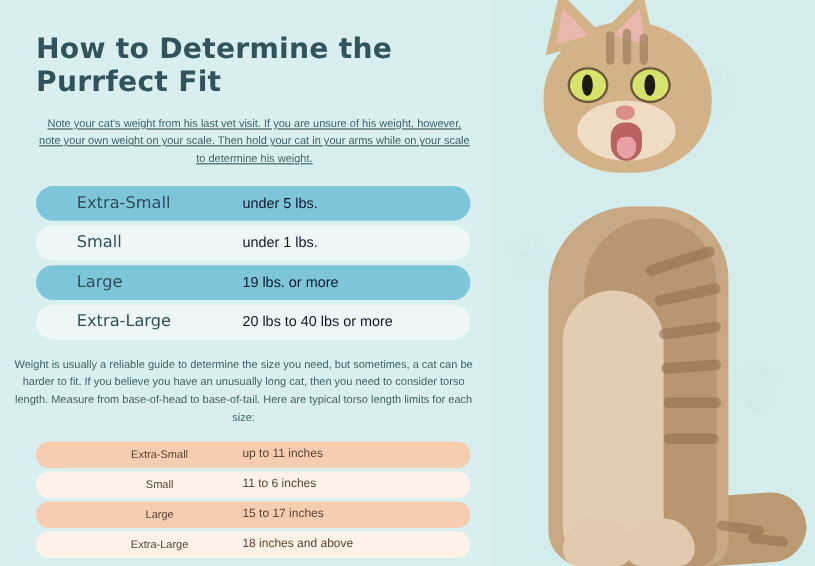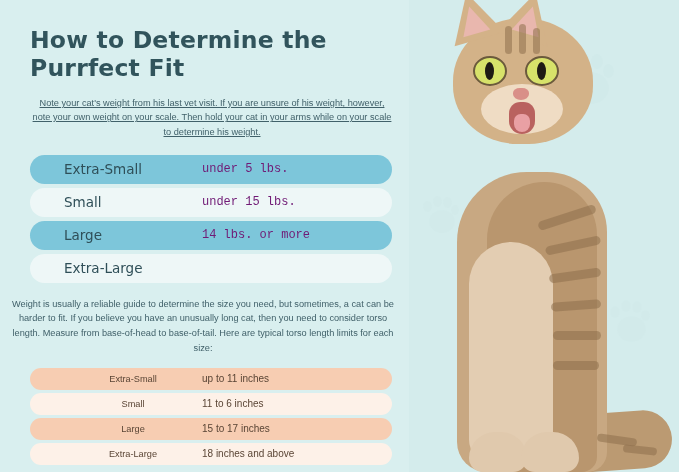--- a/index.html
+++ b/index.html
@@ -227,22 +227,22 @@
   .wrow .label {
     width: 172px;
     padding-left: 34px;
     box-sizing: border-box;
     font-size: 13.5px;
     color: #2f4f58;
     font-family: "DejaVu Sans", sans-serif;
   }
   .wrow .value {
     font-size: 12px;
-    color: #701a75;
-    font-family: Liberation Mono, monospace;
+    color: #0f172a;
+    font-family: Liberation Sans, sans-serif;
   }
   .midtext {
     margin: 14px 26px 0 12px;
     font-size: 9.2px;
     line-height: 1.6;
     color: #41616a;
     text-align: center;
   }
   .torso-table {
     margin: 12px 28px 0 30px;
@@ -347,28 +347,29 @@
 
     <p class="intro">Note your cat's weight from his last vet visit. If you are unsure of his weight, however, note your own weight on your scale. Then hold your cat in your arms while on your scale to determine his weight.</p>
 
     <div class="weight-table">
       <div class="wrow alt">
         <span class="label">Extra-Small</span>
         <span class="value">under 5 lbs.</span>
       </div>
       <div class="wrow plain">
         <span class="label">Small</span>
-        <span class="value">under 15 lbs.</span>
+        <span class="value">under 1 lbs.</span>
       </div>
       <div class="wrow alt">
         <span class="label">Large</span>
-        <span class="value">14 lbs. or more</span>
+        <span class="value">19 lbs. or more</span>
       </div>
       <div class="wrow plain">
         <span class="label">Extra-Large</span>
+        <span class="value">20 lbs to 40 lbs or more</span>
       </div>
     </div>
 
     <p class="midtext">Weight is usually a reliable guide to determine the size you need, but sometimes, a cat can be harder to fit. If you believe you have an unusually long cat, then you need to consider torso length. Measure from base-of-head to base-of-tail. Here are typical torso length limits for each size:</p>
 
     <div class="torso-table">
       <div class="trow alt">
         <span class="label">Extra-Small</span>
         <span class="value">up to 11 inches</span>
       </div>

